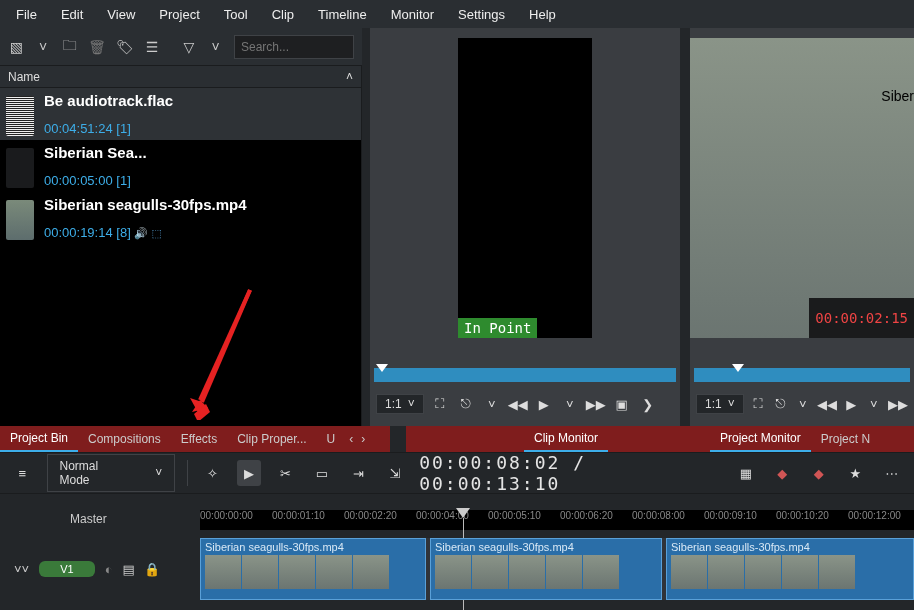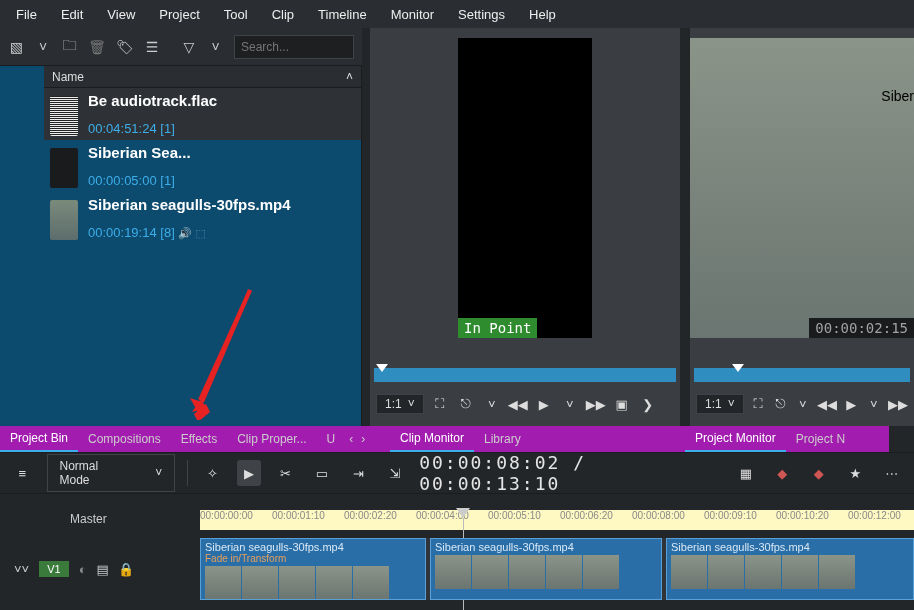--- a/index.html
+++ b/index.html
@@ -2,69 +2,69 @@
 <html><head>
 <meta charset="utf-8">
 <style>
 * { box-sizing: border-box; margin: 0; padding: 0; font-family: "Segoe UI", Arial, sans-serif; }
 body { background: #232629; color: #fff; width: 914px; height: 610px; overflow: hidden; position: relative; font-size: 13px; }
 .menubar { background: #2a2e32; height: 28px; display: flex; align-items: center; padding: 0 4px; gap: 0; }
 .menubar span { padding: 4px 12px; color: #eee; cursor: default; }
 .toolbar-row { background: #2a2e32; height: 38px; display: flex; align-items: center; padding: 0 8px; gap: 10px; border-bottom: 1px solid #1a1c1e; }
 .ico { display: inline-flex; width: 18px; height: 18px; align-items: center; justify-content: center; color: #ccc; font-size: 14px; }
 .searchbox { flex: 1; background: #1e1f21; border: 1px solid #3f4246; height: 24px; color: #888; padding: 0 6px; font-size: 12px; max-width: 120px;}
-.left-panel { position: absolute; top: 66px; left: 0; width: 362px; height: 360px; background: #0c4a6e; border-right: 1px solid #1a1c1e; padding-left: 44px; }
+.left-panel { position: absolute; top: 66px; left: 0; width: 362px; height: 360px; background: #000000; border-right: 1px solid #1a1c1e; }
 .header-row { background: #2a2e32; height: 22px; display: flex; align-items: center; padding: 0 8px; font-size: 12px; color: #ddd; justify-content: space-between; border-bottom: 1px solid #1a1c1e;}
 .bin-item { display: flex; align-items: flex-end; padding: 4px 6px; gap: 10px; }
 .bin-item.sel { background: #2e3236; }
 .thumb { width: 28px; height: 40px; background: #555; flex-shrink: 0; border-radius:2px;}
 .thumb.audio { background: repeating-linear-gradient(0deg,#eee,#eee 1px,#222 1px,#222 2px); }
 .thumb.title { background: #1a1b1d; }
 .thumb.vid { background: linear-gradient(#7a8a7a,#5d6d6d); }
 .bin-name { font-weight: 600; font-size: 15px; color: #fff; }
 .bin-meta { color: #3daee9; font-size: 13px; margin-top: 12px; }
 .bin-icons { color: #5599cc; font-size: 11px; margin-left: 4px;}
-.tabrow { position: absolute; height: 26px; display: flex; align-items: center; background: #a21caf; font-size: 12px; }
+.tabrow { position: absolute; height: 26px; display: flex; align-items: center; background: #7f1d1d; font-size: 12px; }
 .tabrow.left { top: 426px; left: 0; width: 390px; }
-.tabrow.mid { top: 426px; left: 390px; width: 320px; }
-.tabrow.right { top: 426px; left: 685px; width: 204px; }
+.tabrow.mid { top: 426px; left: 406px; width: 320px; flex-direction: column; }
+.tabrow.right { top: 426px; left: 710px; width: 204px; }
 .tab { padding: 5px 10px; color: #ccc; white-space: nowrap; cursor: default; }
 .tab.active { border-bottom: 2px solid #3daee9; color: #fff; }
 .tabnav { color:#ccc; padding:0 4px; }
 
 .monitor { position: absolute; top: 28px; background: #3a3d41; }
 .monitor.clip { left: 370px; width: 310px; height: 398px; }
 .monitor.proj { left: 690px; width: 224px; height: 398px; }
 .viewport { position: absolute; top: 10px; left: 0; right: 0; bottom: 88px; background: #3a3d41; display:flex; justify-content:center;}
 .viewport .black { width: 134px; height: 100%; background: #000; position:relative;}
 .viewport .sea { width: 100%; height: 100%; background: linear-gradient(#8a9488,#6b7571); position:relative;}
 .inpoint { position:absolute; bottom:0; left:0; background:#2e8b2e; color:#fff; font-family:monospace; font-size:14px; padding:2px 6px;}
-.tc-overlay { position:absolute; bottom:0; right:0; background:#1a1b1c; color:#a3a3a3; font-family:monospace; font-size:14px; padding:2px 6px;}
+.tc-overlay { position:absolute; bottom:0; right:0; background:#1a1b1c; color:#ef4444; font-family:monospace; font-size:14px; padding:12px 6px;}
 .sib-label { position:absolute; top:50px; right:0; color:#000; font-size:14px;}
 .scrub { position:absolute; left:4px; right:4px; height:14px; bottom:44px; background:#2f8dbf;}
 .scrub .ph { position:absolute; top:-4px; width:0; height:0; border-left:6px solid transparent; border-right:6px solid transparent; border-top:8px solid #fff;}
 .mon-tb { position:absolute; left:0; right:0; bottom:6px; height:32px; display:flex; align-items:center; gap:6px; padding:0 6px;}
 .mon-tb .combo { background:#232629; border:1px solid #3f4246; padding:2px 8px; font-size:12px; color:#ddd; display:flex; gap:6px; align-items:center;}
 .mon-tb .btn { color:#ddd; width:20px; text-align:center; font-size:13px; }
 
 .midbar { position:absolute; top:452px; left:0; right:0; height:42px; background:#232629; border-top:1px solid #1a1c1e; border-bottom:1px solid #1a1c1e; display:flex; align-items:center; padding:0 10px; gap:12px;}
 .combo2 { background:#232629; border:1px solid #3f4246; padding:4px 12px; color:#ddd; display:flex; gap:30px; align-items:center; font-size:12px;}
 .toolbtn { width:26px; height:26px; display:inline-flex; align-items:center; justify-content:center; color:#ddd;}
 .toolbtn.active { background:#3f4246; border-radius:3px;}
 .tc-center { font-family:monospace; font-size:18px; color:#e5e5e5; letter-spacing:2px; margin-left:auto; margin-right:auto;}
 .vsep { width:1px; height:26px; background:#3f4246;}
 
 .timeline { position:absolute; top:494px; left:0; right:0; bottom:0; background:#232629;}
-.ruler { position:absolute; top:16px; left:200px; right:0; height:20px; background:#fef9c3; color:#888; font-size:10px;}
+.ruler { position:absolute; top:16px; left:200px; right:0; height:20px; background:#000000; color:#888; font-size:10px;}
 .ruler span { position:absolute; top:0;}
 .playhead { position:absolute; top:14px; width:0; height:0; border-left:7px solid transparent; border-right:7px solid transparent; border-top:10px solid #ccc;}
 .playline { position:absolute; top:24px; bottom:0; width:1px; background:#bbb;}
 .master-lbl { position:absolute; top:18px; left:70px; color:#ccc; font-size:12px;}
 .trackhdr { position:absolute; top:44px; left:0; width:200px; height:62px; background:#232629; display:flex; align-items:center; gap:10px; padding-left:14px;}
-.trackhdr .v1 { background:#3a7a3a; color:#fff; font-size:11px; padding:2px 8px;}
+.trackhdr .v1 { background:#3a7a3a; color:#fff; font-size:11px; padding:2px 21px;border-radius:6px;}
 .track { position:absolute; top:44px; left:200px; right:0; height:62px; background:#303338;}
 .clipbox { position:absolute; top:0; height:62px; background:#2a6ea8; border:1px solid #5aa0d8; font-size:11px; color:#d8e8f5; padding:2px 4px; overflow:hidden;}
 .clipbox .fx { color:#e8a05a; font-size:10px;}
 .clipthumb { display:inline-block; width:36px; height:34px; background:linear-gradient(#8a9488,#6b7571); margin-top:2px; margin-right:1px;}
 
 .arrow { position:absolute; pointer-events:none; z-index:100;}
 .arrow-line { stroke:#e62222; stroke-width:4; fill:none;}
 .arrow-head { fill:#e62222;}
 .dim { color:#777;}
 </style>
@@ -242,21 +242,20 @@
   <div class="trackhdr">
     <span style="color:#ccc">˅˅</span>
     <span class="v1">V1</span>
     <span style="color:#888">◐</span>
     <span style="color:#ccc">▤</span>
     <span style="color:#ccc">🔒</span>
   </div>
   <div class="track" id="trk">
       <div class="clipbox" style="left: 0px; width: 226px;">
         <div>Siberian seagulls-30fps.mp4</div>
-        <div class="fx">Fade in/Transform</div>
         <div><span class="clipthumb"></span><span class="clipthumb"></span><span class="clipthumb"></span><span class="clipthumb"></span><span class="clipthumb"></span></div>
       </div>
       <div class="clipbox" style="left: 230px; width: 232px;">
         <div>Siberian seagulls-30fps.mp4</div>
         <div><span class="clipthumb"></span><span class="clipthumb"></span><span class="clipthumb"></span><span class="clipthumb"></span><span class="clipthumb"></span></div>
       </div>
       <div class="clipbox" style="left: 466px; width: 248px;">
         <div>Siberian seagulls-30fps.mp4</div>
         <div><span class="clipthumb"></span><span class="clipthumb"></span><span class="clipthumb"></span><span class="clipthumb"></span><span class="clipthumb"></span></div>
       </div>

